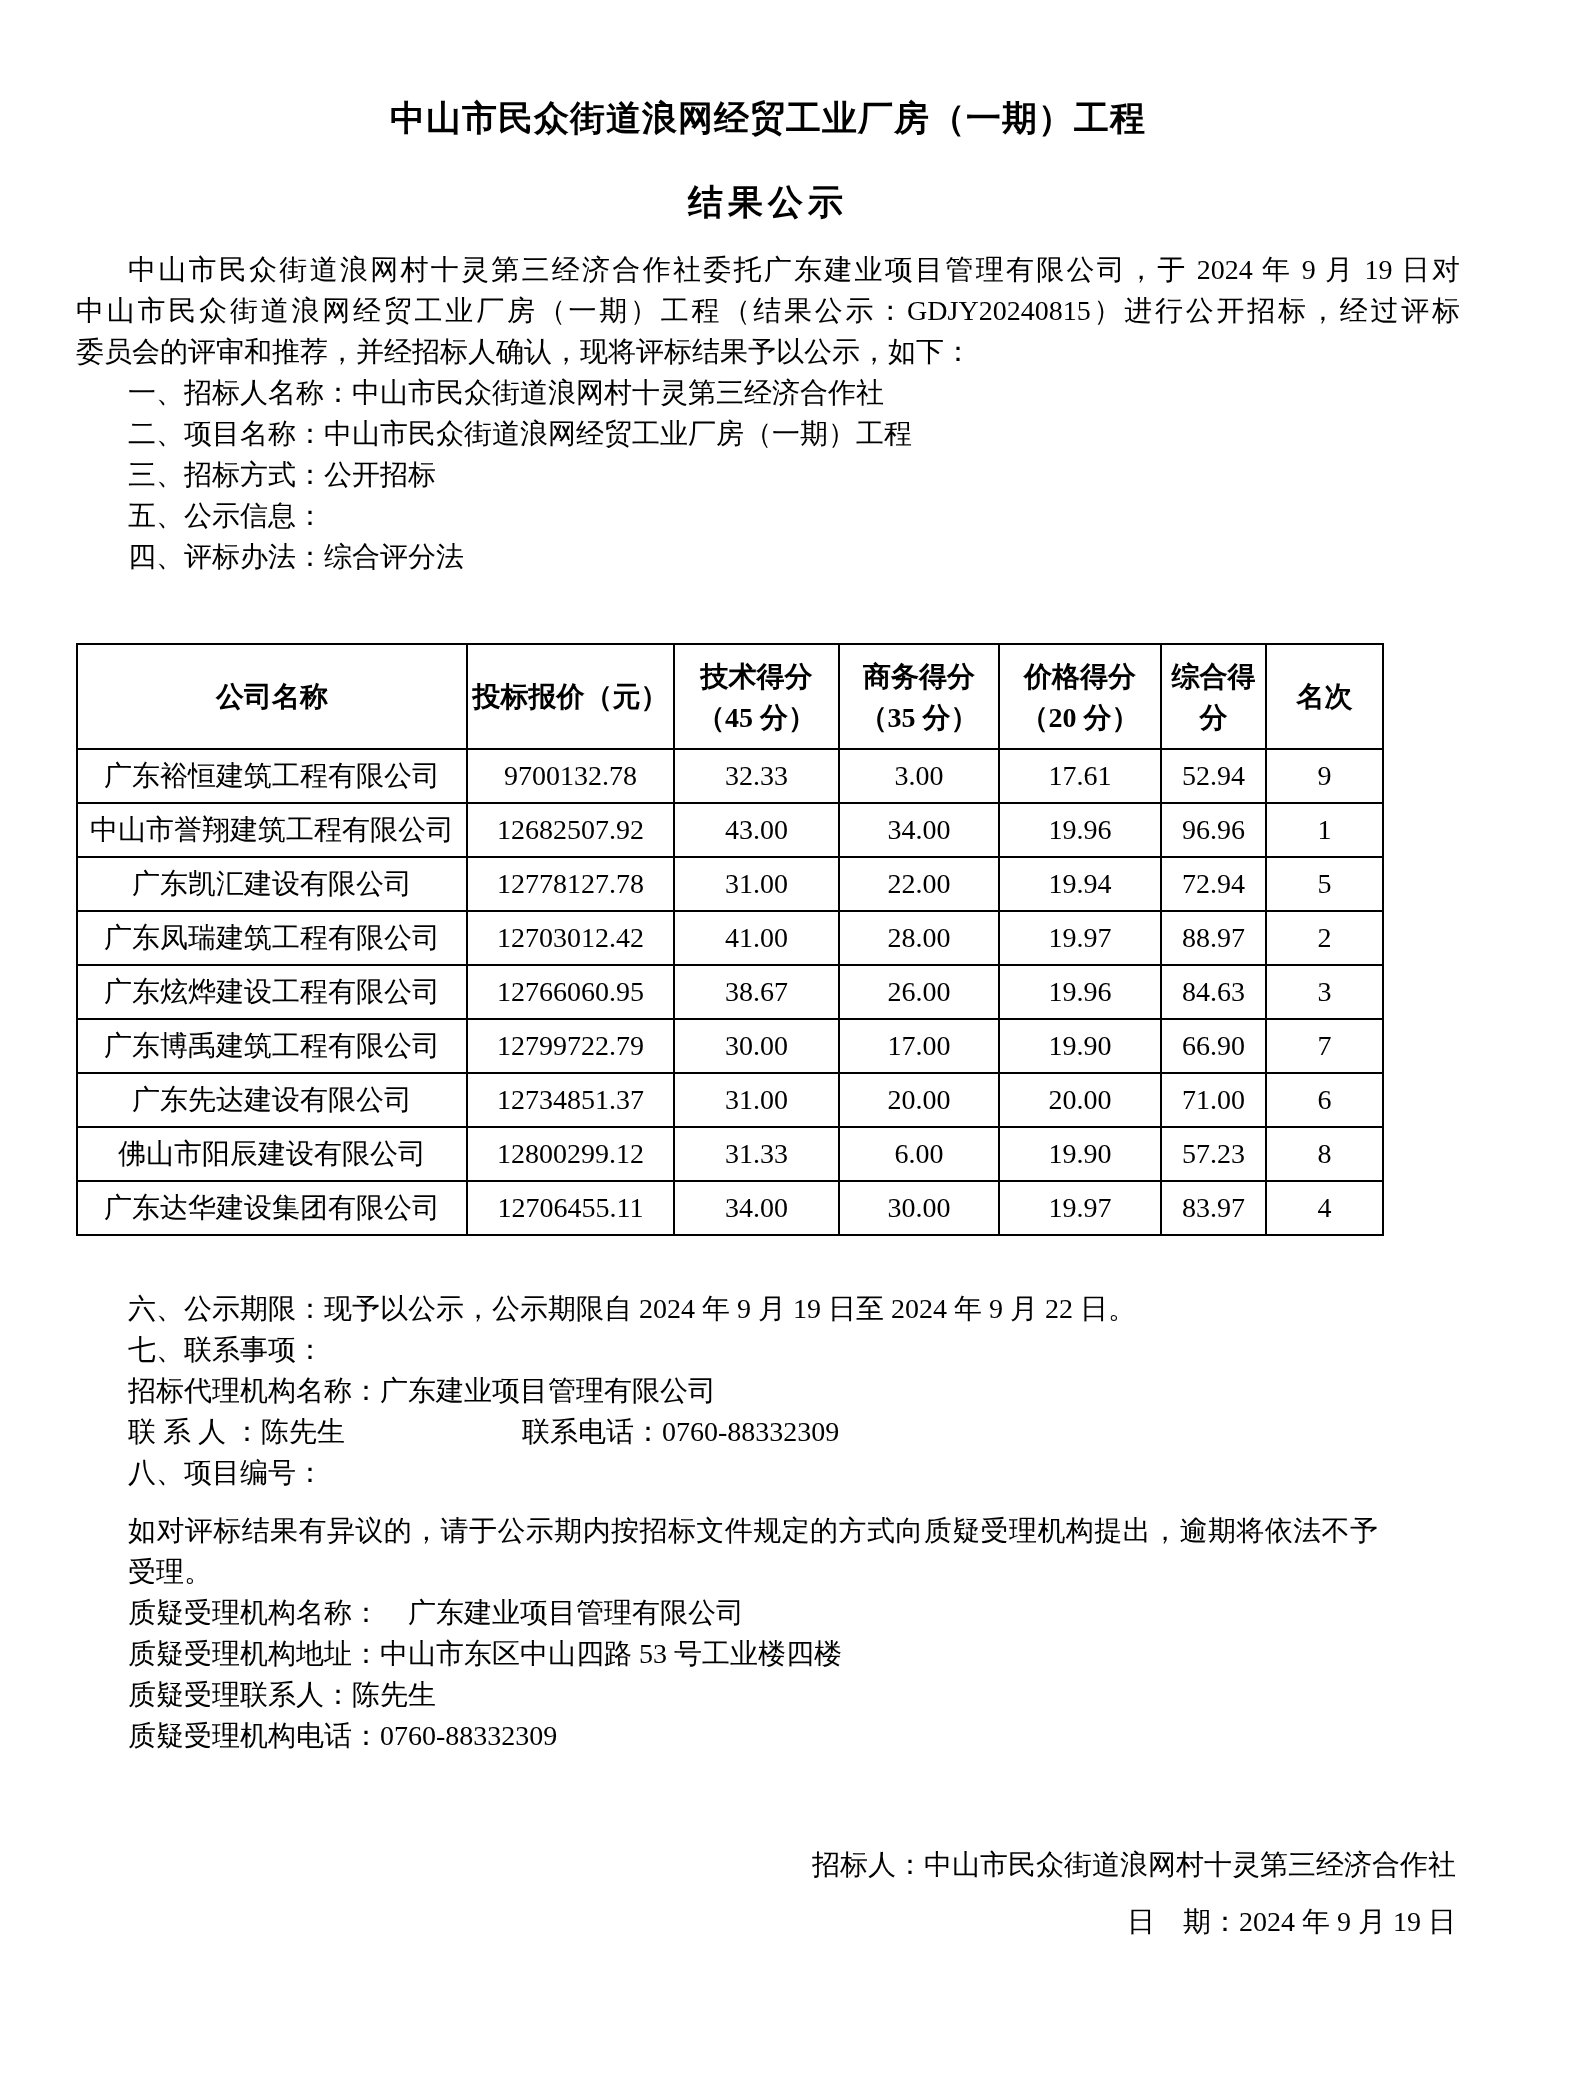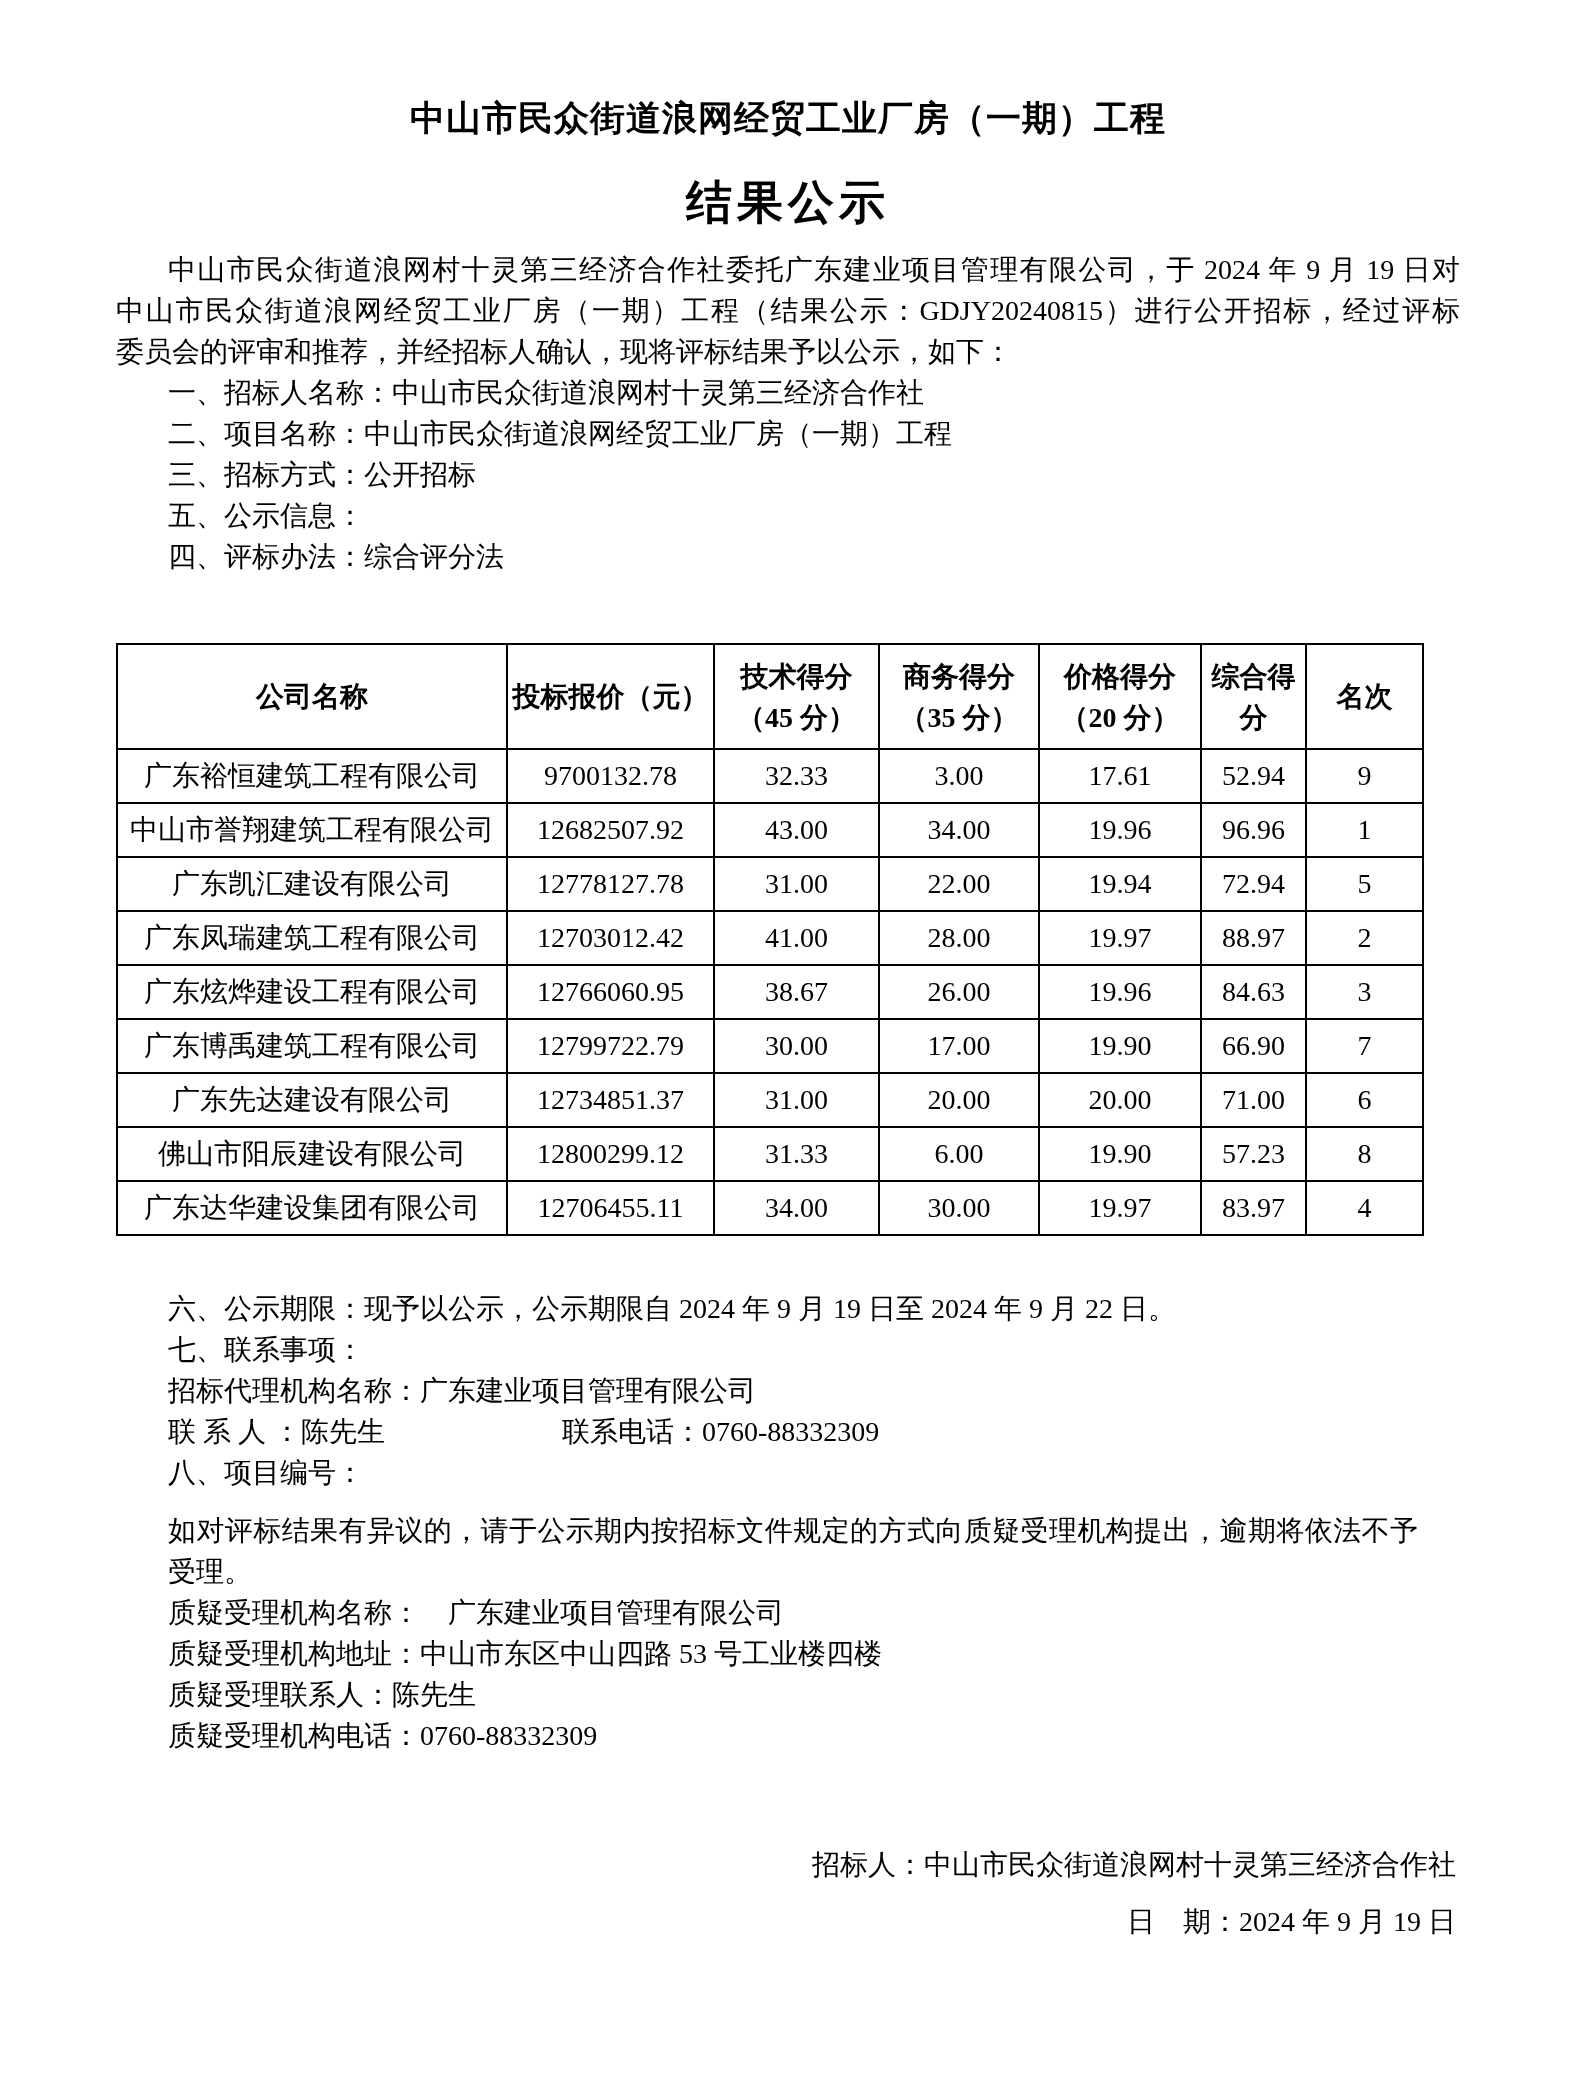--- a/index.html
+++ b/index.html
@@ -3,29 +3,29 @@
 <meta charset="utf-8">
 <style>
   html,body{margin:0;padding:0;background:#ffffff;}
   body{
     width:1587px;height:2089px;
     font-family:"Liberation Serif","DejaVu Serif",serif;
     color:#000;font-size:28px;
     -webkit-font-smoothing:antialiased;
   }
   .page{position:relative;width:1587px;height:2089px;overflow:hidden;background:#fff;}
-  .content{margin:0 127px 0 116px;}
+  .content{margin:0 127px 0 76px;}
 
   .doc-title{
     padding-top:98px;text-align:center;font-weight:bold;
     font-size:35px;line-height:42px;letter-spacing:1px;
   }
   .doc-subtitle{
     margin-top:42px;text-align:center;font-weight:bold;
-    font-size:46px;line-height:42px;letter-spacing:5px;
+    font-size:35px;line-height:42px;letter-spacing:5px;
   }
   .intro{margin-top:25px;}
   .bodyline{line-height:41px;}
   .just{text-align:justify;text-align-last:justify;}
   .indent1{text-indent:52px;}
   .pad1{padding-left:52px;}
 
   .list{margin:0;padding:0;list-style:none;}
   .list li{line-height:41px;padding-left:52px;}
 

